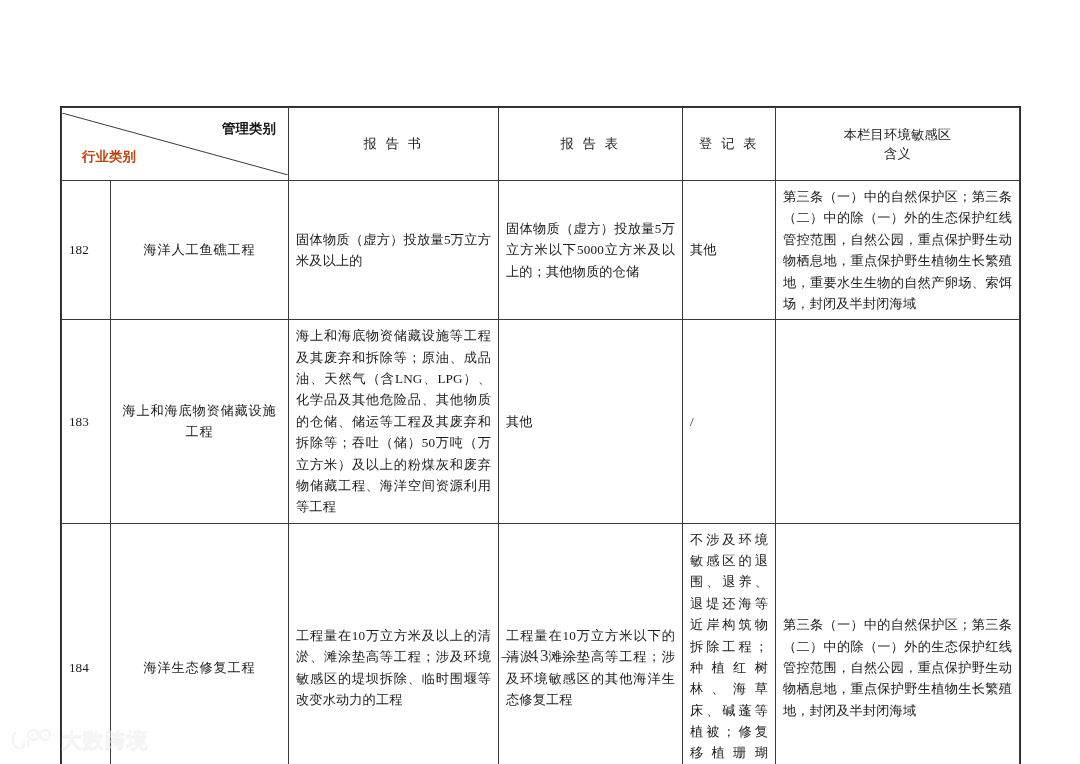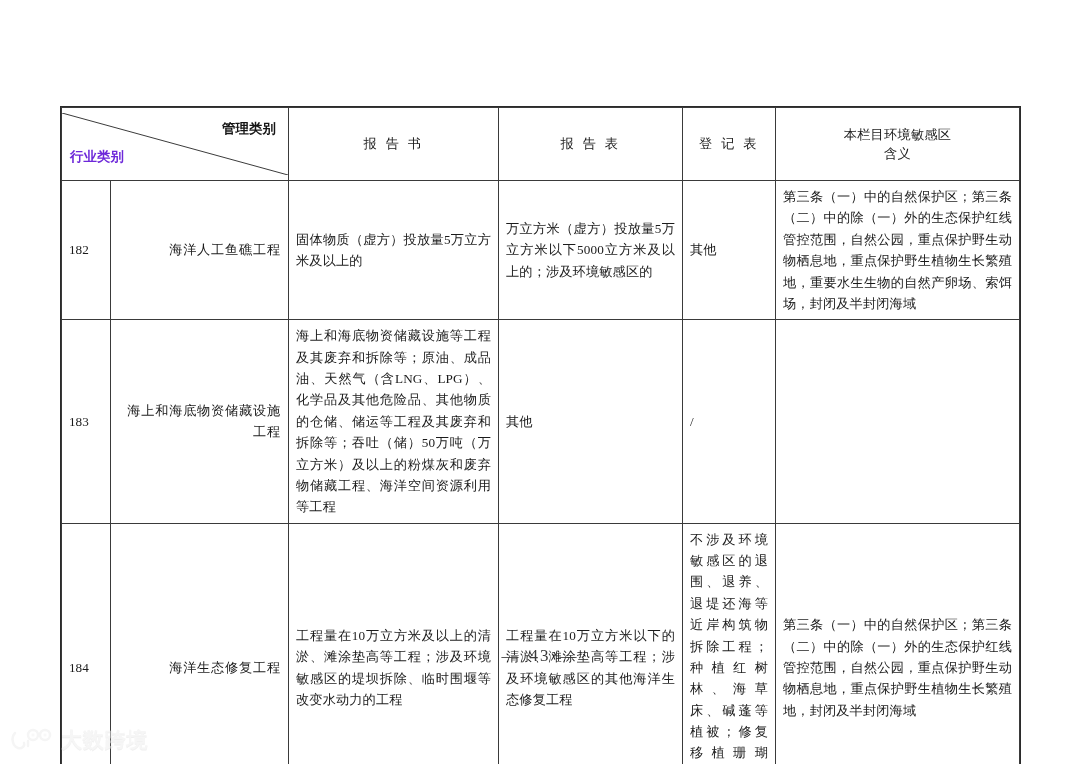--- a/index.html
+++ b/index.html
@@ -95,38 +95,38 @@
     right: 12px;
     top: 5px;
     font-size: 13.4px;
     font-family: "DejaVu Sans", "Liberation Sans", sans-serif;
     font-weight: 600;
     letter-spacing: 0.01em;
     color: #151515;
   }
   .split-inner .lbl-ind {
     position: absolute;
-    left: 8px;
+    left: 20px;
     bottom: 7px;
     font-size: 13.4px;
     font-family: Liberation Sans, sans-serif;
     font-weight: 600;
     letter-spacing: 0.01em;
-    color: #6d28d9;
+    color: #c2410c;
   }
 
   
   td.num {
     text-align: left;
     font-family: "Liberation Serif", "DejaVu Serif", serif;
     font-size: 13.5px;
     color: #222;
   }
   td.industry {
-    text-align: right;
+    text-align: center;
     padding-left: 14px;
     letter-spacing: 0.06em;
   }
   td.body-cell {
     text-align: justify;
     text-justify: inter-ideograph;
     letter-spacing: 0.01em;
   }
   td.center-cell {
     text-align: left;
@@ -221,21 +221,21 @@
             <span>本栏目环境敏感区</span><br>
             <span>含义</span>
           </td>
         </tr>
       </thead>
       <tbody>
         <tr class="r182">
           <td class="num">182</td>
           <td class="industry">海洋人工鱼礁工程</td>
           <td class="body-cell">固体物质（虚方）投放量5万立方米及以上的</td>
-          <td class="body-cell">万立方米（虚方）投放量5万立方米以下5000立方米及以上的；涉及环境敏感区的</td>
+          <td class="body-cell">固体物质（虚方）投放量5万立方米以下5000立方米及以上的；其他物质的仓储</td>
           <td class="center-cell">其他</td>
           <td class="body-cell">第三条（一）中的自然保护区；第三条（二）中的除（一）外的生态保护红线管控范围，自然公园，重点保护野生动物栖息地，重点保护野生植物生长繁殖地，重要水生生物的自然产卵场、索饵场，封闭及半封闭海域</td>
         </tr>
 
         <tr class="r183">
           <td class="num">183</td>
           <td class="industry">海上和海底物资储藏设施工程</td>
           <td class="body-cell">海上和海底物资储藏设施等工程及其废弃和拆除等；原油、成品油、天然气（含LNG、LPG）、化学品及其他危险品、其他物质的仓储、储运等工程及其废弃和拆除等；吞吐（储）50万吨（万立方米）及以上的粉煤灰和废弃物储藏工程、海洋空间资源利用等工程</td>
           <td class="center-cell">其他</td>
           <td class="slash-cell">/</td>

